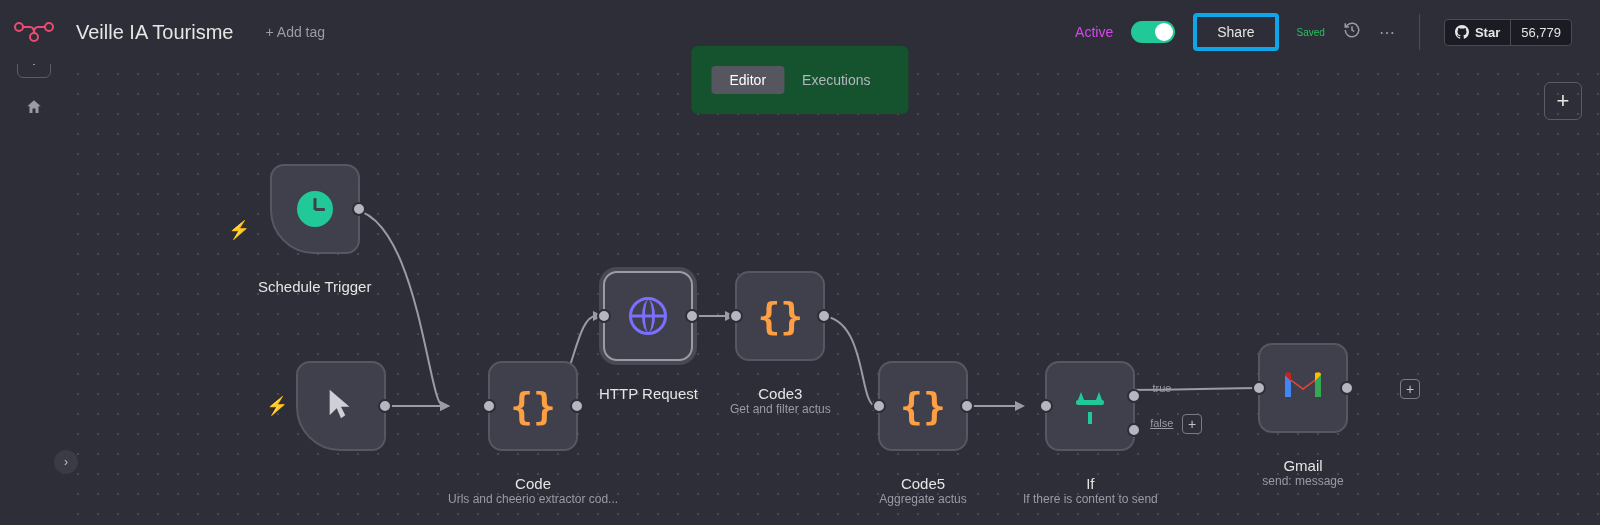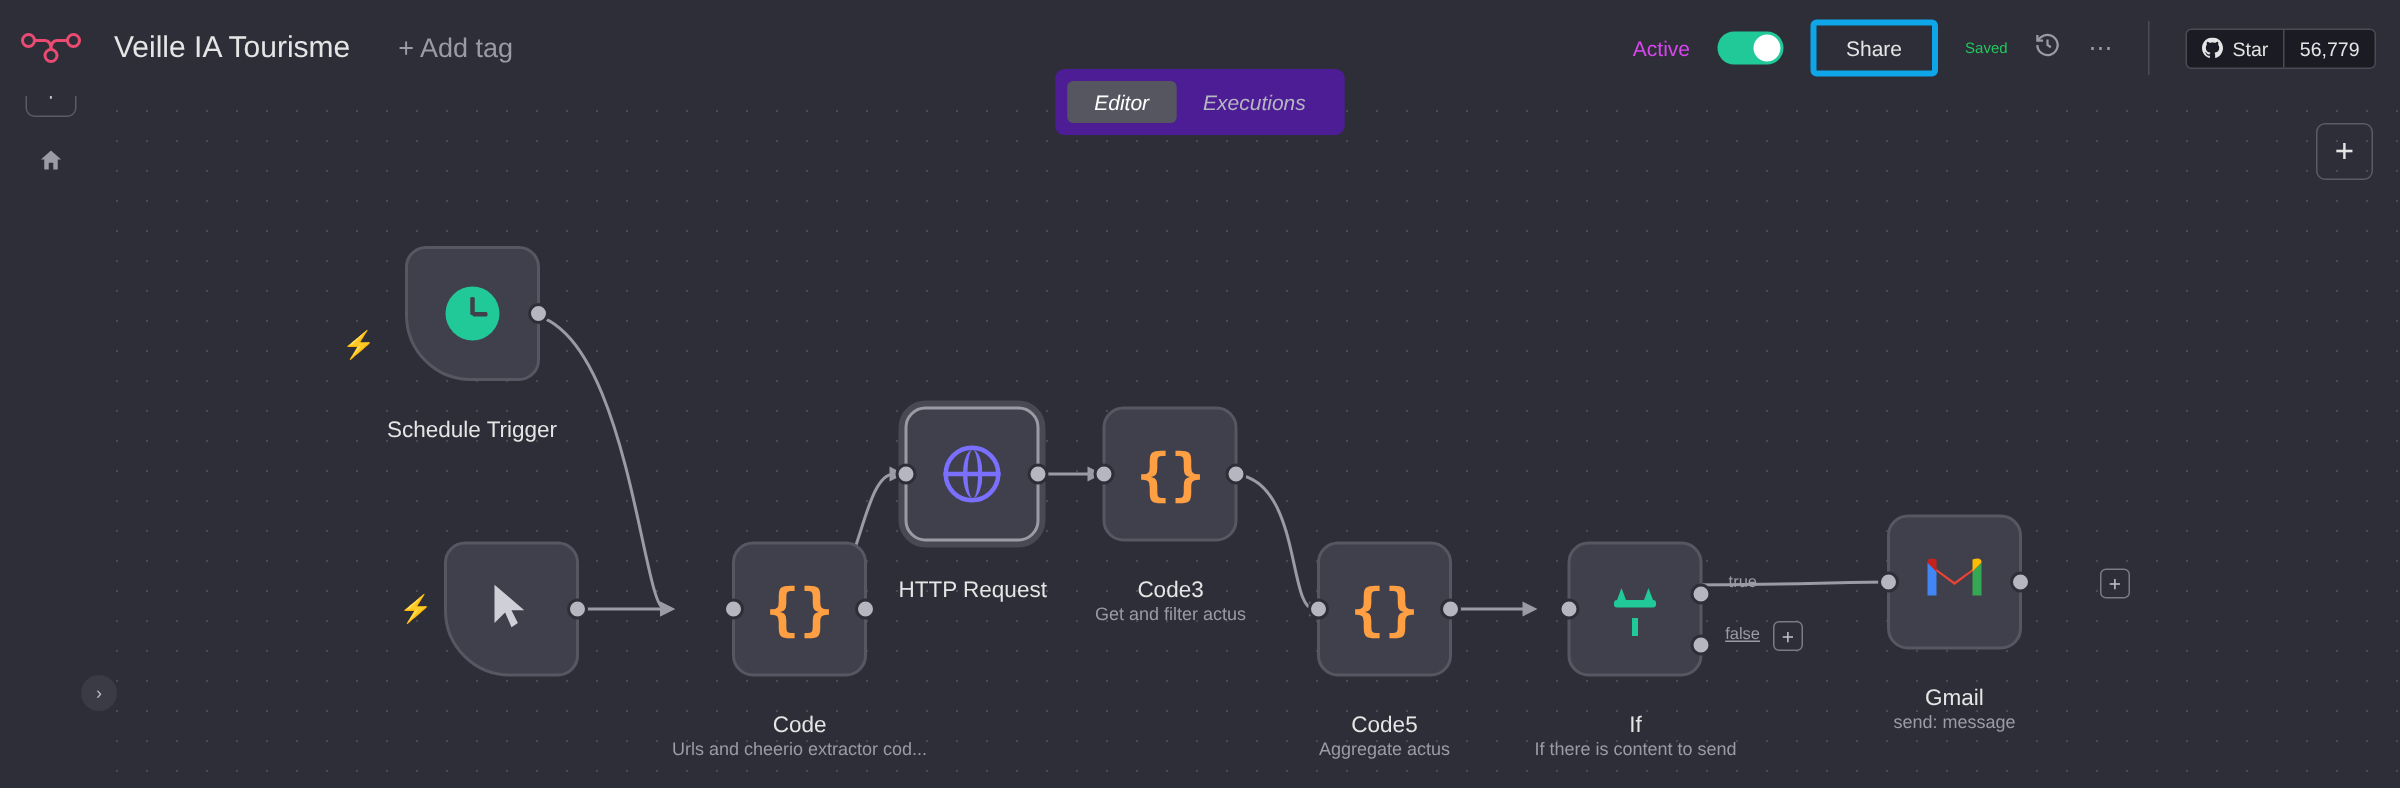--- a/index.html
+++ b/index.html
@@ -11,40 +11,40 @@
   height: 525px;
   overflow: hidden;
   position: relative;
 }
 
 
 .topbar {
   height: 64px;
   display: flex;
   align-items: center;
-  padding: 0 16px 0 0;
+  padding: 0 28px 0 0;
   background: #2d2e37;
   position: relative;
   z-index: 10;
 }
 .logo {
   width: 68px;
   display: flex;
   align-items: center;
   justify-content: center;
 }
 .workflow-name {
   font-size: 20px;
   font-weight: 500;
   color: #e5e5e5;
   margin-left: 8px;
 }
 .add-tag {
   color: #9a9ba5;
-  font-size: 18px;
+  font-size: 14px;
   margin-left: 32px;
   cursor: pointer;
 }
 .topbar-right {
   margin-left: auto;
   display: flex;
   align-items: center;
   gap: 18px;
 }
 .active-label { color: #d946ef; font-size: 14px; }
@@ -61,21 +61,21 @@
   color: #e5e5e5; font-size: 14px; background: transparent; cursor: pointer;
 }
 .saved-label { color: #22c55e; font-size: 10px; }
 .icon-btn { color: #9a9ba5; cursor: pointer; font-size: 16px; }
 .divider { width: 1px; height: 36px; background: #4a4b55; margin: 0 6px; }
 .gh-star {
   display: flex; align-items: center; background: #1a1b23;
   border: 1px solid #4a4b55; border-radius: 4px; overflow: hidden;
   font-size: 13px; cursor: pointer;
 }
-.gh-star .star-part { padding: 5px 10px; display: flex; align-items: center; gap: 6px; color: #e5e5e5; }
+.gh-star .star-part { padding: 5px 10px; display: flex; align-items: center; gap: 6px; color: #e5e5e5; font-weight: bold; }
 .gh-star .count-part { padding: 5px 10px; border-left: 1px solid #4a4b55; color: #e5e5e5; }
 
 
 .left-rail {
   position: absolute; left: 0; top: 0; width: 68px; height: 100%;
   display: flex; flex-direction: column; align-items: center;
   padding-top: 44px; gap: 14px; z-index: 5;
 }
 .rail-btn {
   width: 34px; height: 34px; border: 1px solid #5a5b65; border-radius: 6px;
@@ -86,22 +86,22 @@
 .rail-expand {
   position: absolute; left: 54px; top: 450px;
   width: 24px; height: 24px; border-radius: 50%; background: #3a3b45;
   display: flex; align-items: center; justify-content: center;
   color: #c0c1ca; font-size: 12px; cursor: pointer;
 }
 
 
 .tab-pill {
   position: absolute; left: 50%; transform: translateX(-50%);
-  top: 46px; display: flex; background: #4c1d95; border-radius: 6px;
-  padding: 8px; z-index: 20; font-style: italic;
+  top: 46px; display: flex; background: #14532d; border-radius: 6px;
+  padding: 20px; z-index: 20;
 }
 .tab-pill .tab {
   padding: 6px 18px; font-size: 14px; color: #b5b6bf; cursor: pointer; border-radius: 4px;
 }
 .tab-pill .tab.active { background: #555660; color: #fff; }
 
 
 .canvas {
   position: absolute; left: 68px; top: 64px; right: 0; bottom: 0;
   background-color: #2d2e37;

